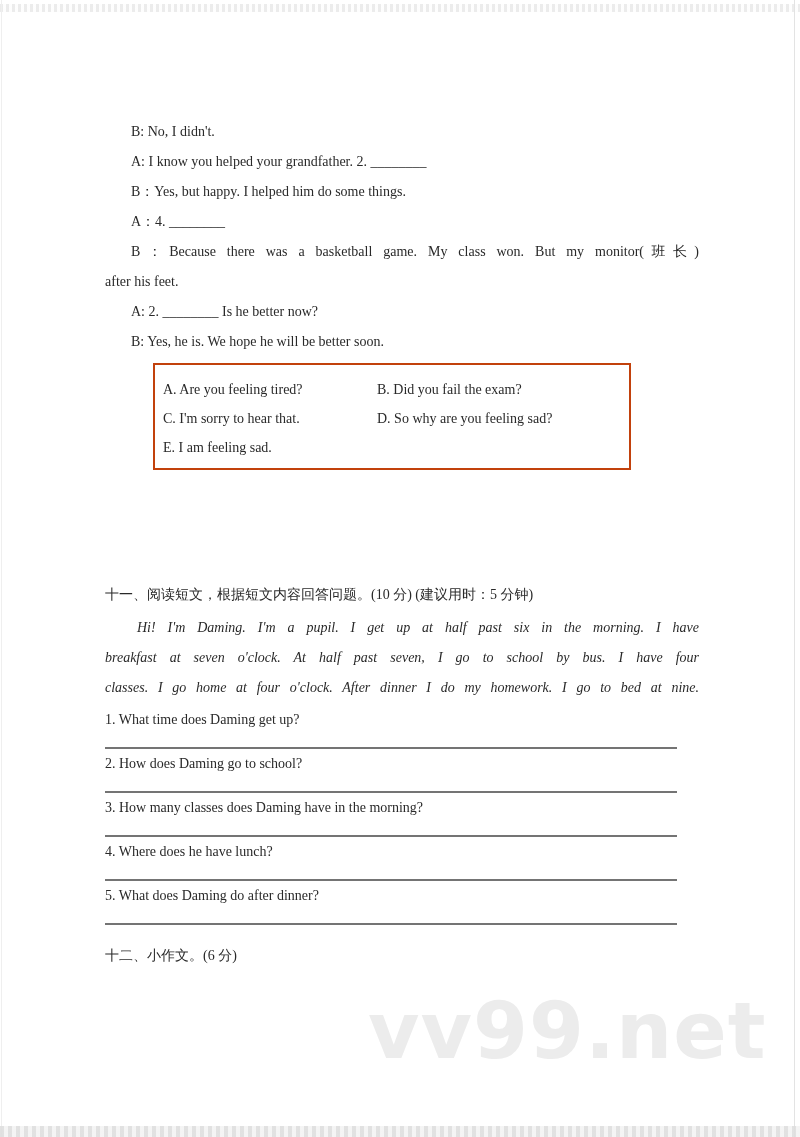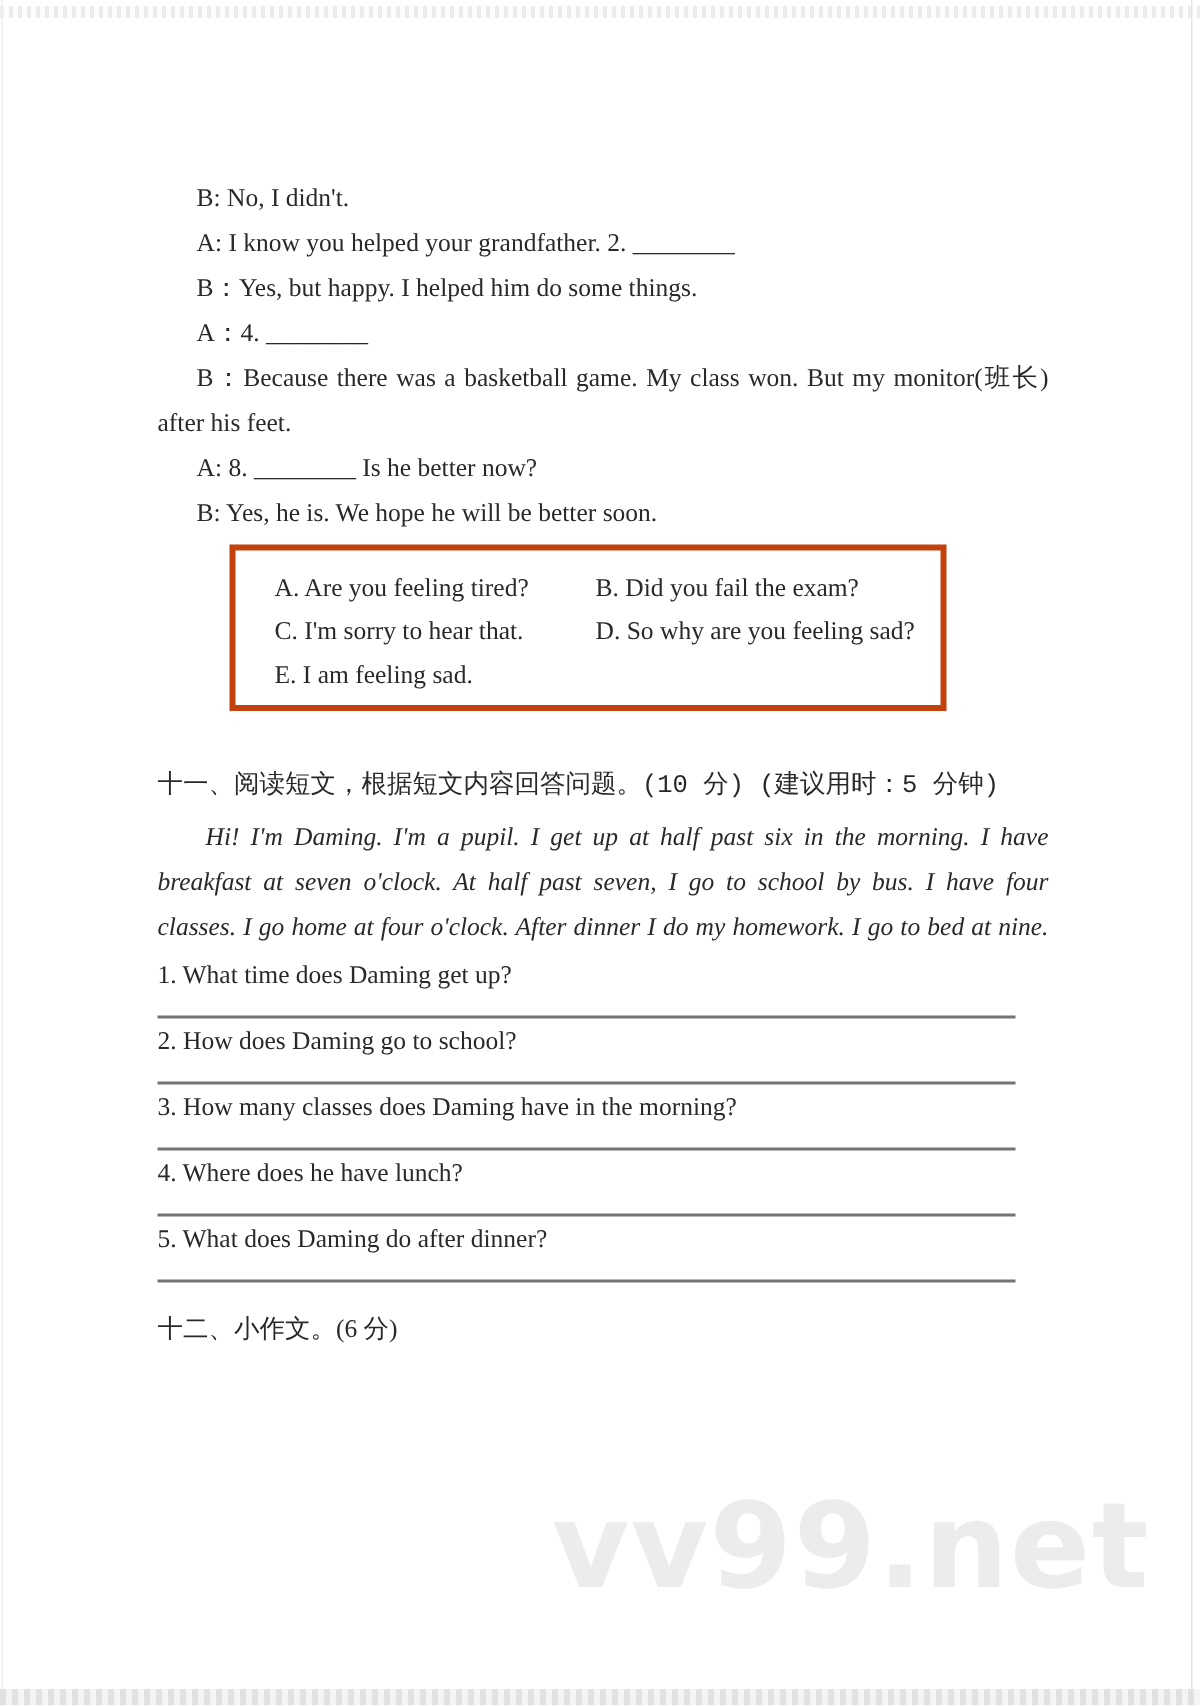--- a/index.html
+++ b/index.html
@@ -46,40 +46,40 @@
     color: #ececec;
     user-select: none;
   }
   
   .content {
     position: absolute;
     left: 105px;
     top: 117px;
     width: 594px;
     z-index: 1;
-    font-size: 17px;
+    font-size: 14px;
     line-height: 30px;
   }
   .dlg-line { white-space: nowrap; }
   .dlg-line.indent { padding-left: 26px; }
   .dlg-line.stretch {
     white-space: normal;
     text-align: justify;
     text-align-last: justify;
   }
   .opt-box {
     margin: 6px 0 12px 48px;
     width: 478px;
-    border: 4px solid #c2410c;
-    padding: 10px 8px 6px 26px;
+    border: 2px solid #c2410c;
+    padding: 10px 8px 6px 8px;
     display: grid;
     grid-template-columns: 214px auto;
     line-height: 29px;
   }
-  .sec-head { margin-top: 36px; font-family: Liberation Mono, monospace; }
+  .sec-head { margin-top: 110px; }
   .passage { margin-top: 3px; font-style: italic; }
   .p-line {
     text-align: justify;
     text-align-last: justify;
   }
   .p-line.first { text-indent: 32px; }
   .question { margin-top: 0; }
   .question.first-q { margin-top: 2px; }
   .answer-line {
     margin-top: 12px;
@@ -103,21 +103,21 @@
 
   <div class="content">
 
     <div>
       <div class="dlg-line indent">B: No, I didn't.</div>
       <div class="dlg-line indent">A: I know you helped your grandfather. 2. ________</div>
       <div class="dlg-line indent">B：Yes, but happy. I helped him do some things.</div>
       <div class="dlg-line indent">A：4. ________</div>
       <div class="dlg-line indent stretch">B：Because there was a basketball game. My class won. But my monitor(班长)</div>
       <div class="dlg-line">after his feet.</div>
-      <div class="dlg-line indent">A: 8. ________ Is he better now?</div>
+      <div class="dlg-line indent">A: 2. ________ Is he better now?</div>
       <div class="dlg-line indent">B: Yes, he is. We hope he will be better soon.</div>
     </div>
 
     <div class="opt-box">
       <div class="opt">A. Are you feeling tired?</div>
       <div class="opt">B. Did you fail the exam?</div>
       <div class="opt">C. I'm sorry to hear that.</div>
       <div class="opt">D. So why are you feeling sad?</div>
       <div class="opt">E. I am feeling sad.</div>
     </div>

